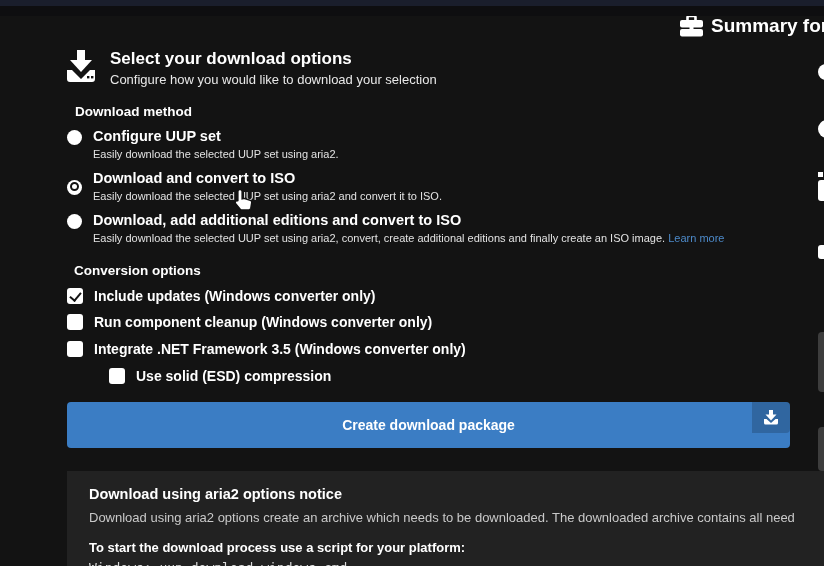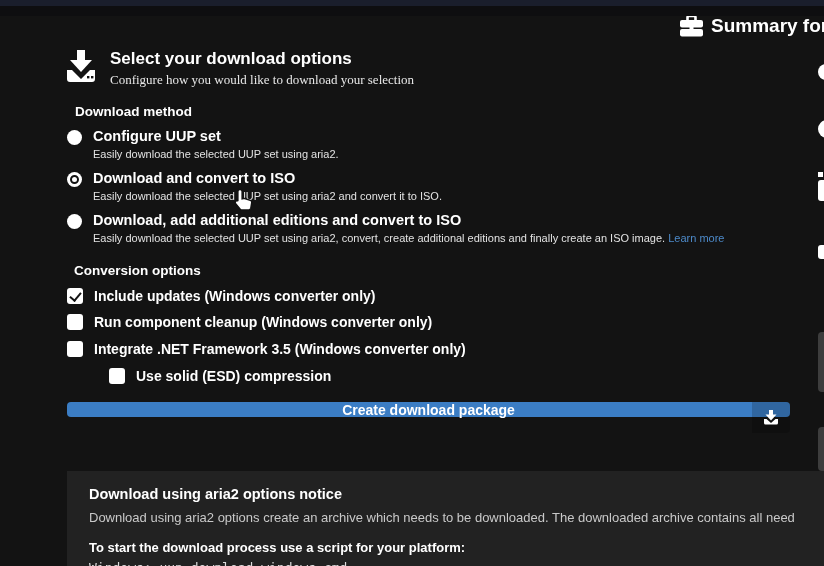--- a/index.html
+++ b/index.html
@@ -16,21 +16,21 @@
   .topstrip1{left:0;top:0;width:824px;height:6px;background:#1a1e2c;}
   .topstrip2{left:0;top:6px;width:824px;height:10px;background:#0e0e10;}
 
   
   .summary-head{left:680px;top:15px;display:flex;align-items:center;gap:8px;white-space:nowrap;}
   .summary-head .title{font-size:19px;font-weight:bold;}
 
   
   .dl-header{left:66px;top:48px;display:flex;align-items:flex-start;gap:14px;}
   .dl-header .texts .title{font-size:17px;font-weight:bold;line-height:22px;}
-  .dl-header .texts .subtitle{font-size:13px;color:#e8e8e8;margin-top:2px;font-family:Liberation Serif, serif;}
+  .dl-header .texts .subtitle{font-size:13px;color:#e8e8e8;margin-top:2px;}
 
   .group-label{font-size:13.5px;font-weight:bold;color:#fff;}
 
   
   .radio-row{left:67px;display:flex;gap:11px;align-items:flex-start;}
   .radio{width:15px;height:15px;border-radius:50%;background:#fff;flex:0 0 auto;margin-top:2px;position:relative;}
   .radio.selected::after{
     content:"";position:absolute;left:2.5px;top:2.5px;width:5px;height:5px;
     border:2.5px solid #131313;border-radius:50%;
   }
@@ -43,21 +43,21 @@
   .checkbox{width:16px;height:16px;border-radius:3px;background:#fff;flex:0 0 auto;position:relative;}
   .checkbox.checked::after{
     content:"";position:absolute;left:4.5px;top:1.5px;width:5px;height:9px;
     border-right:2.6px solid #131313;border-bottom:2.6px solid #131313;
     transform:rotate(40deg);
   }
   .check-label{font-size:14px;font-weight:bold;}
 
   
   .create-btn{
-    left:67px;top:402px;width:723px;height:15px;background:#3b7dc4;border-radius:4px;
+    left:67px;top:402px;width:723px;height:46px;background:#3b7dc4;border-radius:4px;
     display:flex;align-items:center;justify-content:center;cursor:pointer;
   }
   .create-btn .btn-label{font-size:14px;font-weight:bold;color:#fff;}
   .create-btn .btn-icon-area{
     position:absolute;right:0;top:0;width:38px;height:31px;background:rgba(0,0,0,0.18);
     border-radius:0 4px 4px 0;display:flex;align-items:center;justify-content:center;
   }
 
   
   .notice{left:67px;top:471px;width:757px;height:106px;background:#222;overflow:hidden;}
@@ -110,21 +110,21 @@
 <div class="abs group-label" style="left:67px;top:104px;padding-left:8px;">Download method</div>
 
 <div class="abs radio-row" style="top:128px;">
   <span class="radio"></span>
   <span>
     <div class="opt-label">Configure UUP set</div>
     <div class="opt-desc">Easily download the selected UUP set using aria2.</div>
   </span>
 </div>
 
-<div class="abs radio-row" style="top:170px;">
+<div class="abs radio-row" style="top:170px;align-items:center;">
   <span class="radio selected"></span>
   <span>
     <div class="opt-label">Download and convert to ISO</div>
     <div class="opt-desc">Easily download the selected UUP set using aria2 and convert it to ISO.</div>
   </span>
 </div>
 
 <div class="abs radio-row" style="top:212px;">
   <span class="radio"></span>
   <span>

